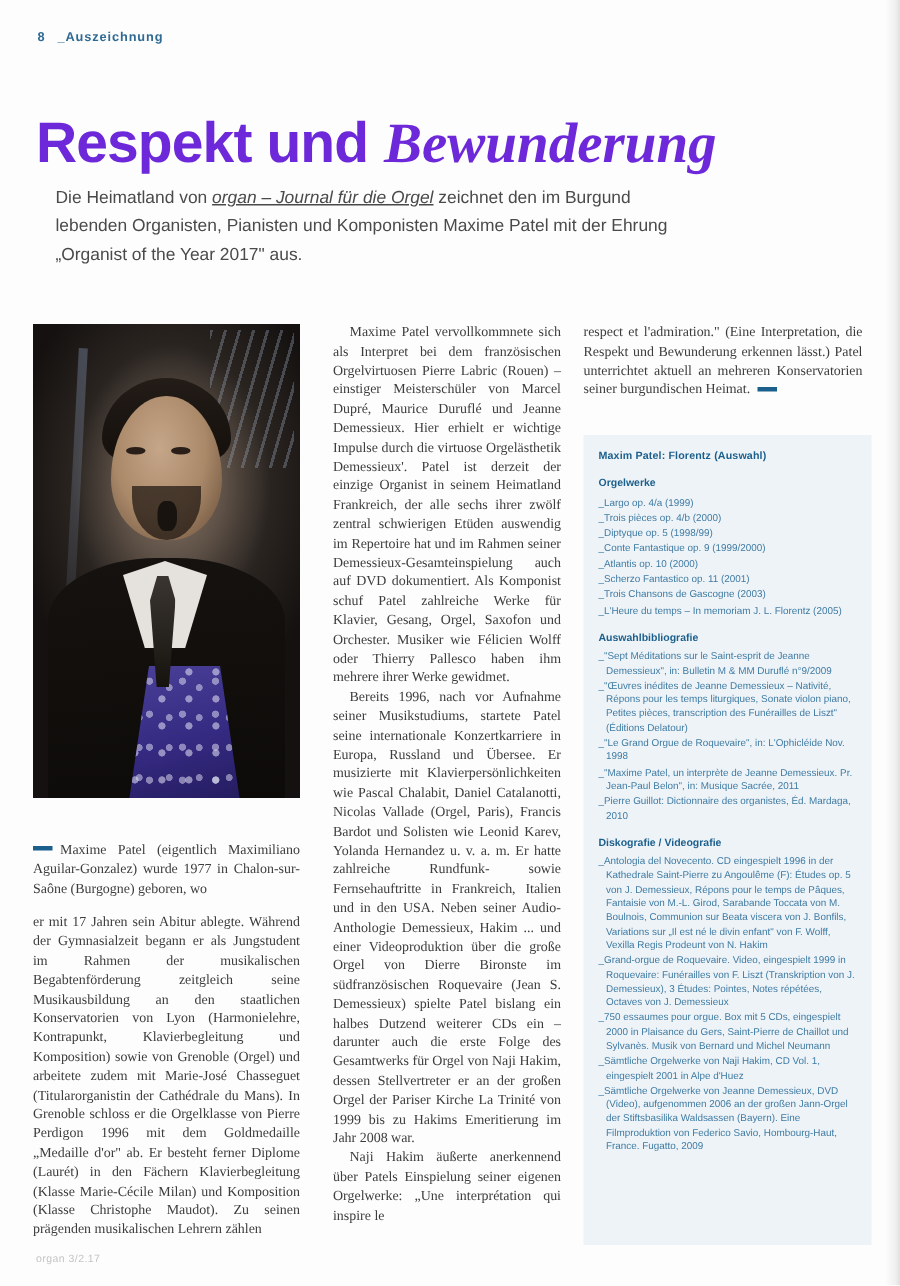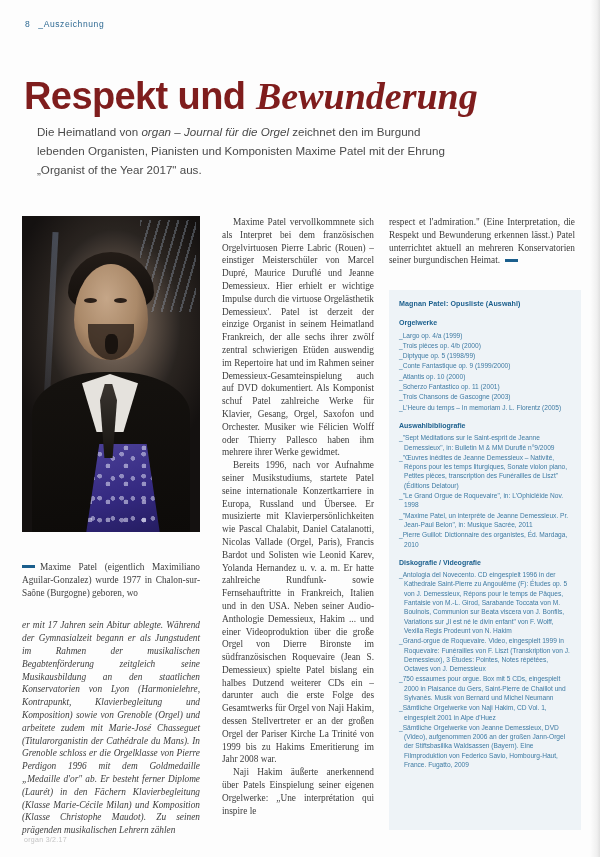--- a/index.html
+++ b/index.html
@@ -19,46 +19,46 @@
   
   .scan-edge{
     position:absolute;top:0;right:0;width:10px;height:100%;
     background:linear-gradient(to right,rgba(0,0,0,0) 0%,rgba(120,120,120,.10) 70%,rgba(90,90,90,.18) 100%);
     pointer-events:none;
   }
 
   
   .runhead{
     position:absolute;left:25px;top:19px;
-    font-size:8.5px;font-weight:normal;letter-spacing:.6px;
+    font-size:8.5px;font-weight:bold;letter-spacing:.6px;
     color:#2f6a93;
     white-space:nowrap;
   }
   .runhead .pg{margin-right:8px;}
 
   
   .headline{
     position:absolute;left:24px;top:50px;
     font-size:38px;line-height:42px;
-    color:#7f1d1d;
+    color:#6d28d9;
     white-space:nowrap;
   }
   .headline .reg{font-weight:bold;letter-spacing:-.6px;}
   .headline .ital{
     font-family:"Liberation Serif", serif;
     font-style:italic;font-weight:bold;letter-spacing:0px;
   }
 
   
   .lead{
     position:absolute;left:37px;top:122px;width:420px;
     font-size:11.6px;line-height:19px;
     color:#4a4a4a;
   }
-  .lead i{font-style:italic;}
+  .lead i{font-style:italic;text-decoration:underline;}
 
   
   .col{position:absolute;}
   .col p{margin:0;text-indent:11px;}
   .col p.noind{text-indent:0;}
 
   
   #col-left{left:22px;top:216px;width:178px;}
   .photo{
     width:178px;height:316px;
@@ -207,37 +207,37 @@
       <div class="ph-hair"></div>
       <div class="ph-head"></div>
       <div class="ph-eye-l"></div>
       <div class="ph-eye-r"></div>
       <div class="ph-beard"></div>
       <div class="ph-goatee"></div>
     </div>
     <div class="caption">
       <span class="capdash"></span><span>Maxime Patel (eigentlich Maximiliano Aguilar-Gonzalez) wurde 1977 in Chalon-sur-Saône (Burgogne) geboren, wo</span>
     </div>
-    <div class="bodytext" style="margin-top:20px;font-style:italic;">
+    <div class="bodytext" style="margin-top:10px;">
       <p class="noind">er mit 17 Jahren sein Abitur ablegte. Während der Gymnasialzeit begann er als Jungstudent im Rahmen der musikalischen Begabtenförderung zeitgleich seine Musikausbildung an den staatlichen Konservatorien von Lyon (Harmonielehre, Kontrapunkt, Klavierbegleitung und Komposition) sowie von Grenoble (Orgel) und arbeitete zudem mit Marie-José Chasseguet (Titularorganistin der Cathédrale du Mans). In Grenoble schloss er die Orgelklasse von Pierre Perdigon 1996 mit dem Goldmedaille „Medaille d'or" ab. Er besteht ferner Diplome (Laurét) in den Fächern Klavierbegleitung (Klasse Marie-Cécile Milan) und Komposition (Klasse Christophe Maudot). Zu seinen prägenden musikalischen Lehrern zählen</p>
     </div>
   </div>
 
   <div class="col bodytext" id="col-mid">
     <p>Maxime Patel vervollkommnete sich als Interpret bei dem französischen Orgelvirtuosen Pierre Labric (Rouen) – einstiger Meisterschüler von Marcel Dupré, Maurice Duruflé und Jeanne Demessieux. Hier erhielt er wichtige Impulse durch die virtuose Orgelästhetik Demessieux'. Patel ist derzeit der einzige Organist in seinem Heimatland Frankreich, der alle sechs ihrer zwölf zentral schwierigen Etüden auswendig im Repertoire hat und im Rahmen seiner Demessieux-Gesamteinspielung auch auf DVD dokumentiert. Als Komponist schuf Patel zahlreiche Werke für Klavier, Gesang, Orgel, Saxofon und Orchester. Musiker wie Félicien Wolff oder Thierry Pallesco haben ihm mehrere ihrer Werke gewidmet.</p>
     <p>Bereits 1996, nach vor Aufnahme seiner Musikstudiums, startete Patel seine internationale Konzertkarriere in Europa, Russland und Übersee. Er musizierte mit Klavierpersönlichkeiten wie Pascal Chalabit, Daniel Catalanotti, Nicolas Vallade (Orgel, Paris), Francis Bardot und Solisten wie Leonid Karev, Yolanda Hernandez u. v. a. m. Er hatte zahlreiche Rundfunk- sowie Fernsehauftritte in Frankreich, Italien und in den USA. Neben seiner Audio-Anthologie Demessieux, Hakim ... und einer Videoproduktion über die große Orgel von Dierre Bironste im südfranzösischen Roquevaire (Jean S. Demessieux) spielte Patel bislang ein halbes Dutzend weiterer CDs ein – darunter auch die erste Folge des Gesamtwerks für Orgel von Naji Hakim, dessen Stellvertreter er an der großen Orgel der Pariser Kirche La Trinité von 1999 bis zu Hakims Emeritierung im Jahr 2008 war.</p>
     <p>Naji Hakim äußerte anerkennend über Patels Einspielung seiner eigenen Orgelwerke: „Une interprétation qui inspire le</p>
   </div>
 
   <div class="col bodytext" id="col-right">
     <p class="noind"><span>respect et l'admiration." (Eine Interpretation, die Respekt und Bewunderung erkennen lässt.) Patel unterrichtet aktuell an mehreren Konservatorien seiner burgundischen Heimat.</span><span class="enddash"></span></p>
   </div>
 
   <aside class="infobox">
-    <div class="ib-title">Magnan Patel: Opusliste (Auswahl)</div>
+    <div class="ib-title">Maxim Patel: Florentz (Auswahl)</div>
 
     <div class="ib-head first">Orgelwerke</div>
     <p class="ib-item hang">_Largo op. 4/a (1999)</p>
     <p class="ib-item hang">_Trois pièces op. 4/b (2000)</p>
     <p class="ib-item hang">_Diptyque op. 5 (1998/99)</p>
     <p class="ib-item hang">_Conte Fantastique op. 9 (1999/2000)</p>
     <p class="ib-item hang">_Atlantis op. 10 (2000)</p>
     <p class="ib-item hang">_Scherzo Fantastico op. 11 (2001)</p>
     <p class="ib-item hang">_Trois Chansons de Gascogne (2003)</p>
     <p class="ib-item hang">_L'Heure du temps – In memoriam J. L. Florentz (2005)</p>

